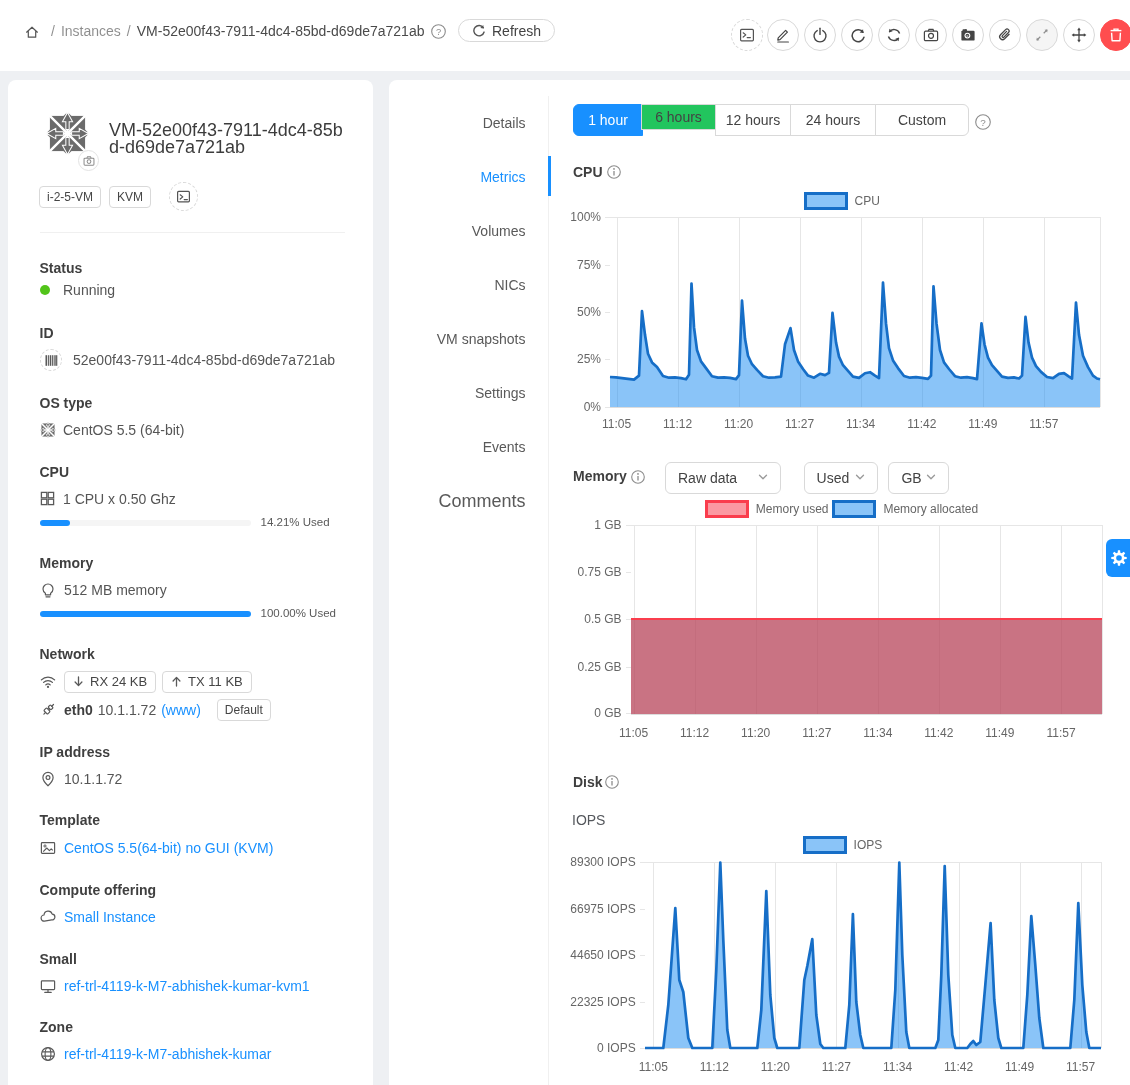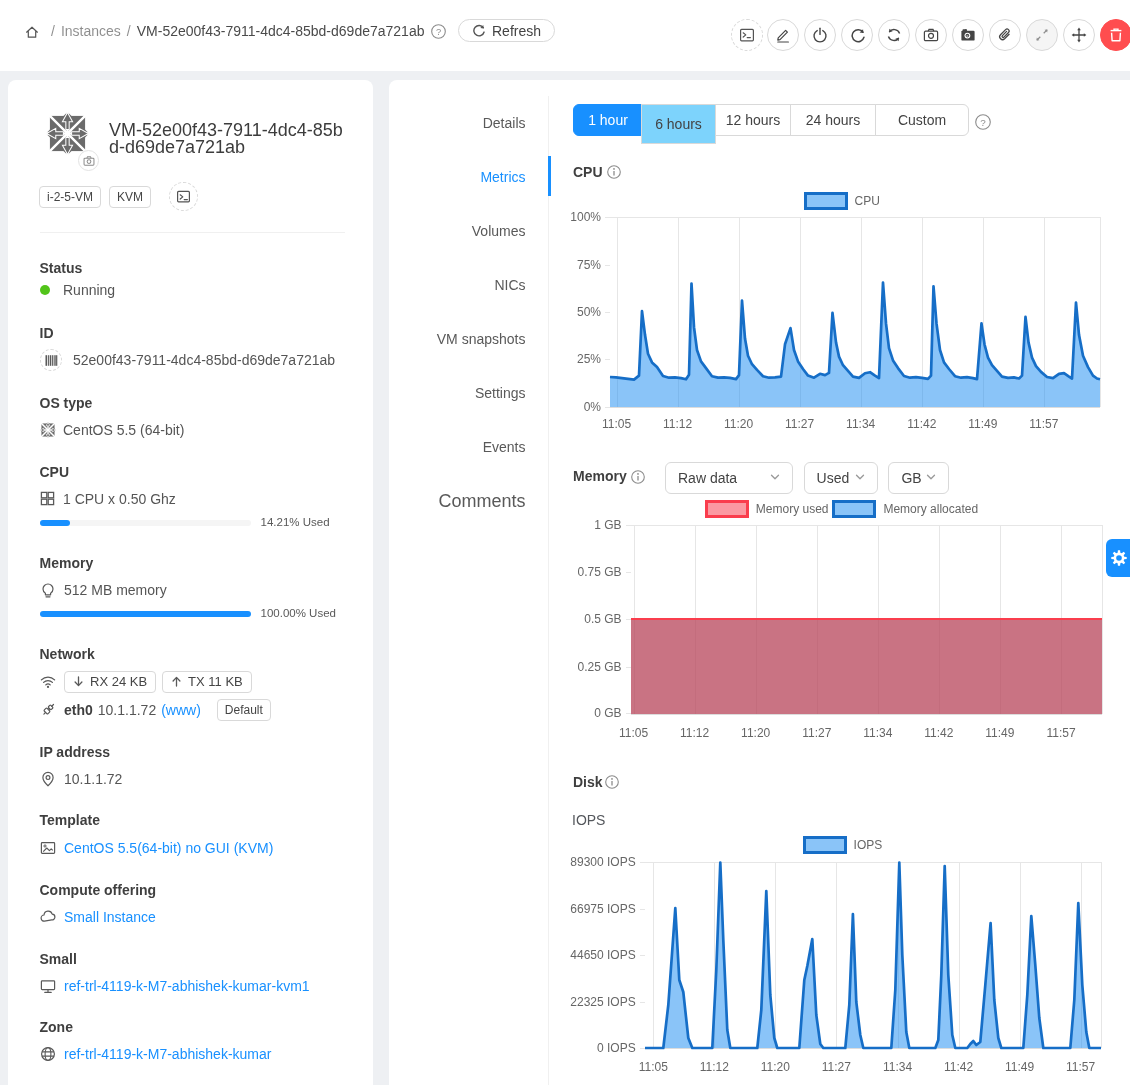--- a/index.html
+++ b/index.html
@@ -309,21 +309,21 @@
   </div>
 <div class="abs" style="left:389.0px;top:436.0px;">
     <div style="width:136.5px;text-align:right;font-size:14px;line-height:22px;color:#595959">Events</div>
   </div>
 <div class="abs" style="left:389.0px;top:490.0px;">
     <div style="width:136.5px;text-align:right;font-size:18px;line-height:22px;color:#595959">Comments</div>
   </div>
 <div class="abs" style="left:548.0px;top:96.0px;width:1px;height:1044px;background:#f0f0f0"></div>
 <div class="abs" style="left:547.5px;top:156.0px;width:3px;height:40px;background:#1890ff"></div>
 <div class="abs" style="left:573px;top:104px;width:70px;height:32px;display:flex;align-items:center;justify-content:center;font-size:14px;background:#1890ff;color:#fff;border:1px solid #1890ff;border-radius:6px 0 0 6px;">1 hour</div>
-<div class="abs" style="left:642px;top:104px;width:75px;height:40px;display:flex;align-items:center;justify-content:center;font-size:14px;background:#7dd3fc;color:#434343;border:1px solid #d9d9d9;margin-left:-1px;">6 hours</div>
+<div class="abs" style="left:642px;top:104px;width:75px;height:26px;display:flex;align-items:center;justify-content:center;font-size:14px;background:#22c55e;color:#434343;border:1px solid #d9d9d9;margin-left:-1px;">6 hours</div>
 <div class="abs" style="left:716px;top:104px;width:76px;height:32px;display:flex;align-items:center;justify-content:center;font-size:14px;background:#fff;color:#434343;border:1px solid #d9d9d9;margin-left:-1px;">12 hours</div>
 <div class="abs" style="left:791px;top:104px;width:86px;height:32px;display:flex;align-items:center;justify-content:center;font-size:14px;background:#fff;color:#434343;border:1px solid #d9d9d9;margin-left:-1px;">24 hours</div>
 <div class="abs" style="left:876px;top:104px;width:94px;height:32px;display:flex;align-items:center;justify-content:center;font-size:14px;background:#fff;color:#434343;border:1px solid #d9d9d9;border-radius:0 6px 6px 0;margin-left:-1px;">Custom</div>
 <div class="abs" style="left:975.0px;top:113.5px;"><svg width="16" height="16" viewBox="0 0 16 16" style="">
       <circle cx="8.0" cy="8.0" r="7.3" fill="none" stroke="#8c8c8c" stroke-width="1.1"></circle>
       <text x="8.0" y="11.52" font-size="9.92" text-anchor="middle" fill="#8c8c8c" font-family="Liberation Sans">?</text>
     </svg></div>
 <div class="abs" style="left:573.0px;top:161.0px;"><span style="font-weight:bold;color:#3f3f3f;font-size:14px;line-height:22px">CPU</span></div>
 <div class="abs" style="left:606.5px;top:165.0px;"><svg width="14" height="14" viewBox="0 0 14 14" style="">
       <circle cx="7.0" cy="7.0" r="6.3" fill="none" stroke="#8c8c8c" stroke-width="1.1"></circle>
@@ -392,21 +392,21 @@
       <path d="M0.0 160.0 L6.0 160.4 L12.0 161.1 L18.0 161.9 L24.0 162.6 L29.0 158.6 L32.0 94.1 L35.0 117.8 L38.0 136.8 L42.0 145.4 L47.0 150.1 L53.0 159.0 L59.0 160.7 L65.0 160.4 L71.0 161.1 L76.0 162.3 L79.0 157.7 L81.5 66.5 L84.0 110.2 L87.0 133.0 L91.0 144.4 L96.0 151.1 L102.0 159.2 L108.0 160.6 L114.0 160.4 L120.0 160.9 L126.0 162.1 L129.0 158.1 L132.0 83.6 L135.0 121.6 L138.0 138.7 L142.0 147.2 L147.0 152.9 L153.0 159.2 L159.0 160.7 L165.0 160.4 L171.0 159.6 L175.0 127.3 L180.5 111.1 L184.0 133.0 L188.0 144.4 L193.0 152.0 L198.0 158.6 L204.0 160.7 L210.0 156.8 L215.0 158.1 L219.0 155.8 L222.5 95.9 L226.0 125.4 L229.0 139.6 L233.0 148.2 L238.0 153.9 L243.0 159.6 L249.0 160.9 L255.0 156.2 L260.0 155.2 L265.0 158.6 L269.0 161.1 L273.0 65.6 L276.0 106.4 L279.0 131.1 L283.0 143.4 L288.0 151.1 L294.0 159.0 L300.0 160.7 L306.0 160.2 L312.0 160.9 L318.0 161.9 L321.0 158.6 L323.5 69.4 L326.5 106.4 L330.0 133.0 L334.0 145.4 L339.0 152.0 L345.0 159.2 L351.0 160.7 L357.0 160.2 L363.0 161.1 L367.0 162.1 L371.5 106.4 L374.5 127.3 L378.0 140.6 L382.0 148.2 L387.0 153.9 L392.0 159.6 L398.0 160.9 L404.0 160.4 L409.0 161.5 L412.0 158.6 L415.5 99.8 L418.5 125.4 L422.0 140.6 L426.0 149.1 L431.0 154.9 L437.0 160.0 L443.0 161.1 L449.0 156.8 L454.0 156.2 L459.0 159.6 L462.0 161.5 L466.0 85.5 L469.0 117.8 L473.0 138.7 L478.0 150.1 L483.0 158.6 L487.0 161.5 L490.0 162.3 L490.0 190.0 L0.0 190.0 Z" fill="rgba(21,137,241,0.5)"></path>
       <path d="M0.0 160.0 L6.0 160.4 L12.0 161.1 L18.0 161.9 L24.0 162.6 L29.0 158.6 L32.0 94.1 L35.0 117.8 L38.0 136.8 L42.0 145.4 L47.0 150.1 L53.0 159.0 L59.0 160.7 L65.0 160.4 L71.0 161.1 L76.0 162.3 L79.0 157.7 L81.5 66.5 L84.0 110.2 L87.0 133.0 L91.0 144.4 L96.0 151.1 L102.0 159.2 L108.0 160.6 L114.0 160.4 L120.0 160.9 L126.0 162.1 L129.0 158.1 L132.0 83.6 L135.0 121.6 L138.0 138.7 L142.0 147.2 L147.0 152.9 L153.0 159.2 L159.0 160.7 L165.0 160.4 L171.0 159.6 L175.0 127.3 L180.5 111.1 L184.0 133.0 L188.0 144.4 L193.0 152.0 L198.0 158.6 L204.0 160.7 L210.0 156.8 L215.0 158.1 L219.0 155.8 L222.5 95.9 L226.0 125.4 L229.0 139.6 L233.0 148.2 L238.0 153.9 L243.0 159.6 L249.0 160.9 L255.0 156.2 L260.0 155.2 L265.0 158.6 L269.0 161.1 L273.0 65.6 L276.0 106.4 L279.0 131.1 L283.0 143.4 L288.0 151.1 L294.0 159.0 L300.0 160.7 L306.0 160.2 L312.0 160.9 L318.0 161.9 L321.0 158.6 L323.5 69.4 L326.5 106.4 L330.0 133.0 L334.0 145.4 L339.0 152.0 L345.0 159.2 L351.0 160.7 L357.0 160.2 L363.0 161.1 L367.0 162.1 L371.5 106.4 L374.5 127.3 L378.0 140.6 L382.0 148.2 L387.0 153.9 L392.0 159.6 L398.0 160.9 L404.0 160.4 L409.0 161.5 L412.0 158.6 L415.5 99.8 L418.5 125.4 L422.0 140.6 L426.0 149.1 L431.0 154.9 L437.0 160.0 L443.0 161.1 L449.0 156.8 L454.0 156.2 L459.0 159.6 L462.0 161.5 L466.0 85.5 L469.0 117.8 L473.0 138.7 L478.0 150.1 L483.0 158.6 L487.0 161.5 L490.0 162.3" fill="none" stroke="rgb(22,110,199)" stroke-width="2.7" stroke-linejoin="round"></path>
     </svg></div>
 <div class="abs" style="left:573.0px;top:465.0px;"><span style="font-weight:bold;color:#3f3f3f;font-size:14px;line-height:22px">Memory</span></div>
 <div class="abs" style="left:631.0px;top:469.5px;"><svg width="14" height="14" viewBox="0 0 14 14" style="">
       <circle cx="7.0" cy="7.0" r="6.3" fill="none" stroke="#8c8c8c" stroke-width="1.1"></circle>
       <circle cx="7.0" cy="3.9200000000000004" r="0.9" fill="#8c8c8c"></circle>
       <path d="M7.0 6.02 V10.5" stroke="#8c8c8c" stroke-width="1.3" fill="none"></path>
     </svg></div>
 <div class="abs" style="left:665.0px;top:462.0px;">
-    <div class="sel" style="position:static;width:128px">Raw data<span class="chev"><svg width="12" height="12" viewBox="0 0 12 12" style="">
+    <div class="sel" style="position:static;width:116px">Raw data<span class="chev"><svg width="12" height="12" viewBox="0 0 12 12" style="">
           <path d="M2.5 4.2 L6 7.8 L9.5 4.2" fill="none" stroke="#999999" stroke-width="1.3" stroke-linecap="round" stroke-linejoin="round"></path>
         </svg></span></div>
   </div>
 <div class="abs" style="left:803.6px;top:462.0px;">
     <div class="sel" style="position:static;width:74px">Used<span class="chev"><svg width="12" height="12" viewBox="0 0 12 12" style="">
           <path d="M2.5 4.2 L6 7.8 L9.5 4.2" fill="none" stroke="#999999" stroke-width="1.3" stroke-linecap="round" stroke-linejoin="round"></path>
         </svg></span></div>
   </div>
 <div class="abs" style="left:888.4px;top:462.0px;">
     <div class="sel" style="position:static;width:61px">GB<span class="chev"><svg width="12" height="12" viewBox="0 0 12 12" style="">

